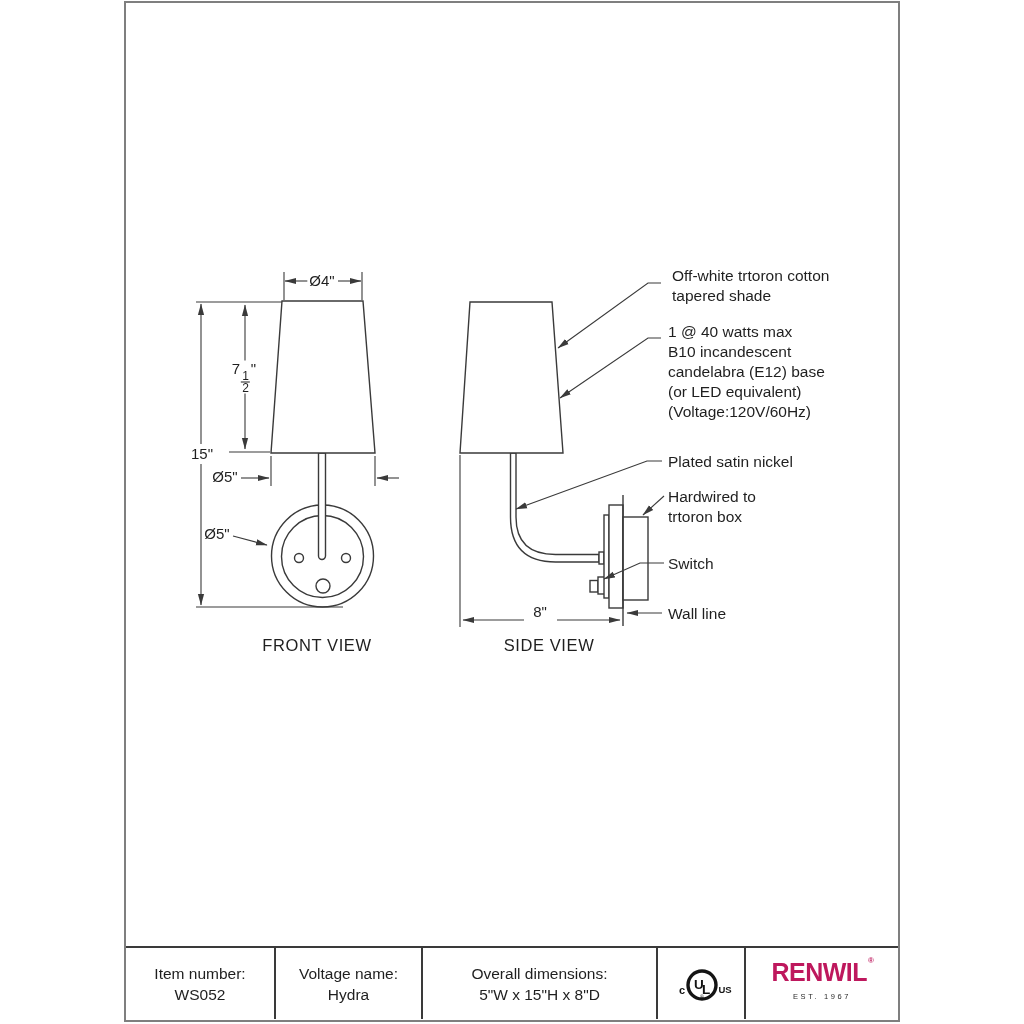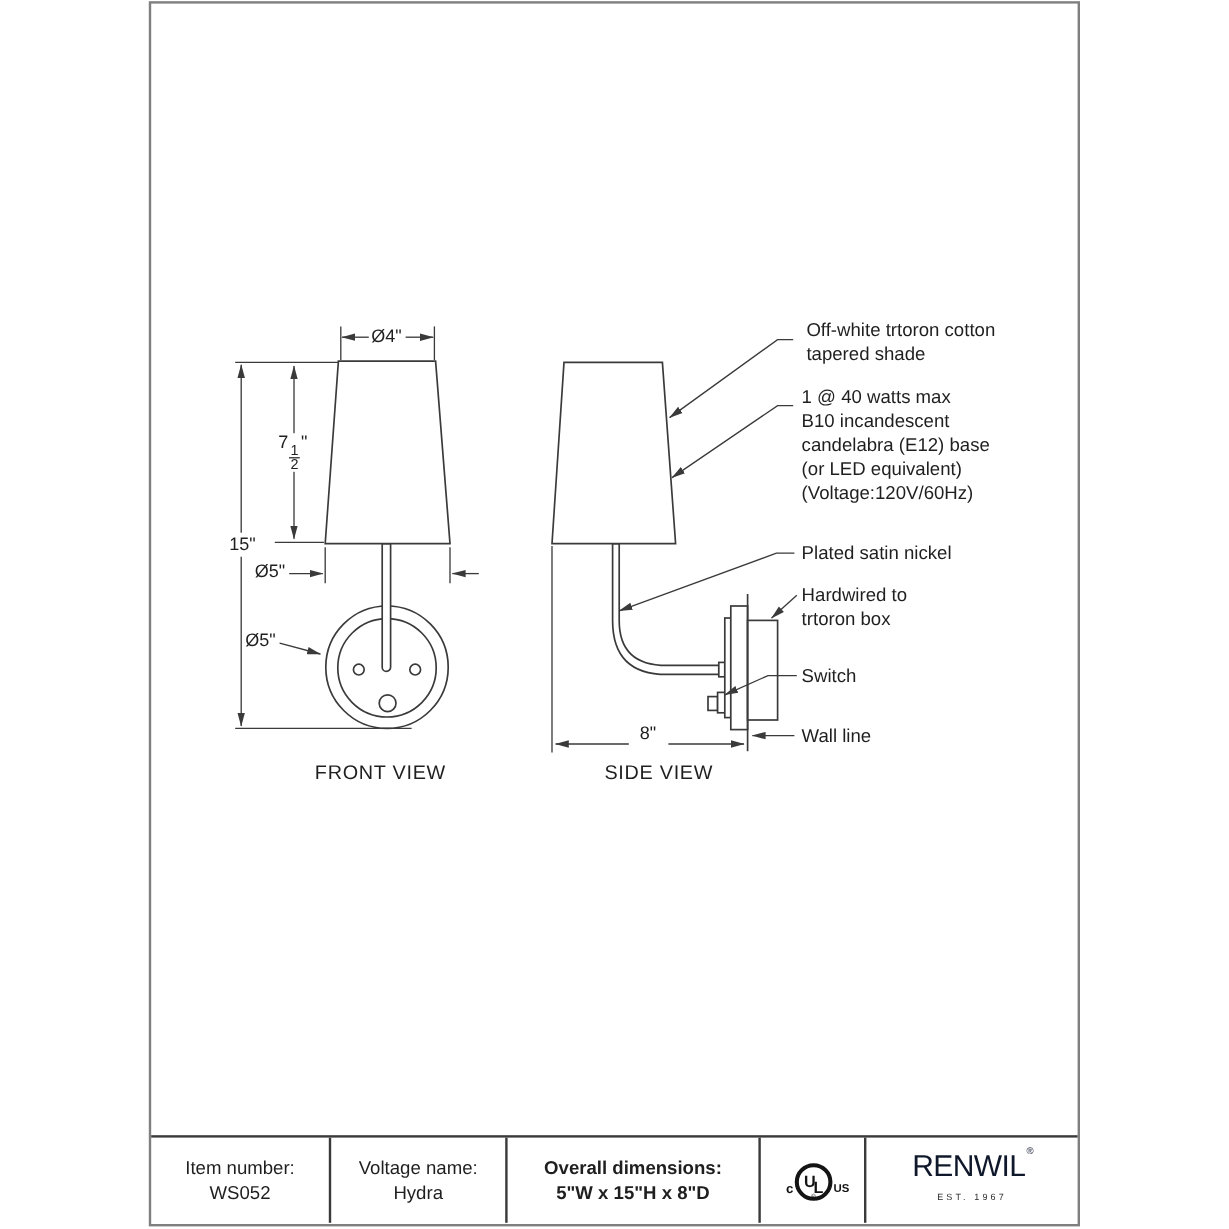--- a/index.html
+++ b/index.html
@@ -14,22 +14,22 @@
   .viewlabel{position:absolute;font-size:16.5px;letter-spacing:.6px;transform:translate(-50%,-50%);white-space:nowrap;}
   .frac{display:inline-flex;flex-direction:column;align-items:center;vertical-align:-6px;
         font-size:12px;line-height:11px;margin:0 1px;}
   .frac .num{border-bottom:1.3px solid #1f1f1f;padding:0 1px;}
   
   .footer{position:absolute;left:126px;top:946px;width:772px;height:73px;display:flex;
           border-top:2px solid #3a3a3a;box-sizing:border-box;}
   .cell{box-sizing:border-box;display:flex;flex-direction:column;align-items:center;
         justify-content:center;font-size:15.5px;line-height:21px;text-align:center;}
   .cell + .cell{border-left:2px solid #3a3a3a;}
-  .c1{width:148px;} .c2{width:147px;} .c3{width:211px;font-weight:bold;} .c4{width:88px;} .c5{flex:1;}
-  .brandword{font-size:25px;font-weight:normal;letter-spacing:-.5px;line-height:20px;color:#0f172a;position:relative;}
+  .c1{width:148px;} .c2{width:147px;} .c3{width:235px;} .c4{width:88px;} .c5{flex:1;}
+  .brandword{font-size:25px;font-weight:bold;letter-spacing:-.5px;line-height:20px;color:#be185d;position:relative;}
   .brandword sup{font-size:8px;position:relative;top:-9px;left:1px;}
   .brandest{font-size:7.5px;letter-spacing:2.6px;color:#2a2a2a;margin-top:4px;}
 </style>
 </head>
 <body>
 
 <div id="canvas">
 
   <div class="frame"></div>
 

